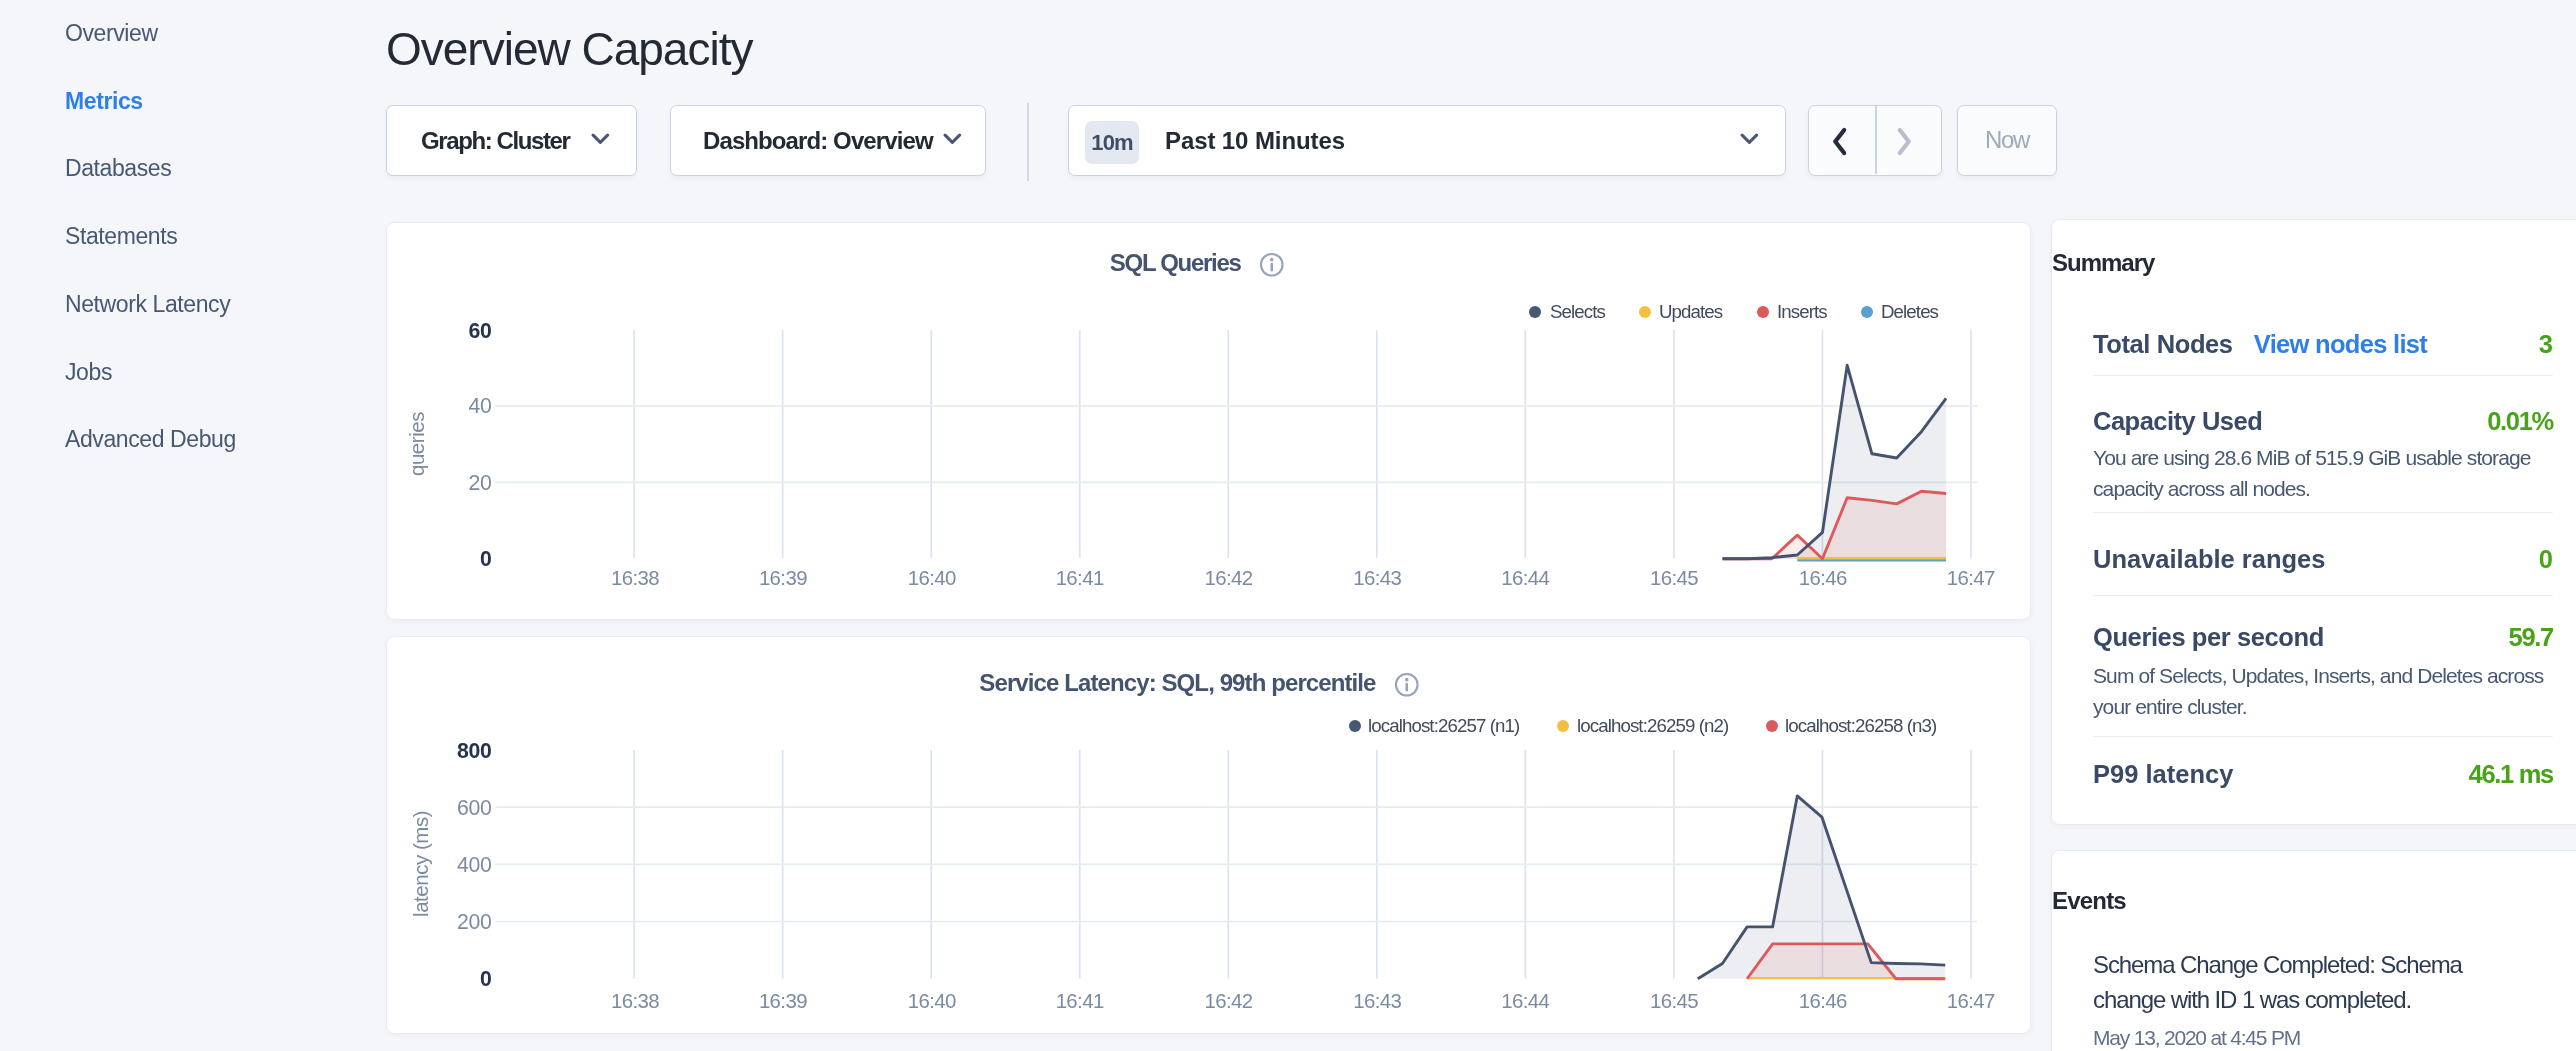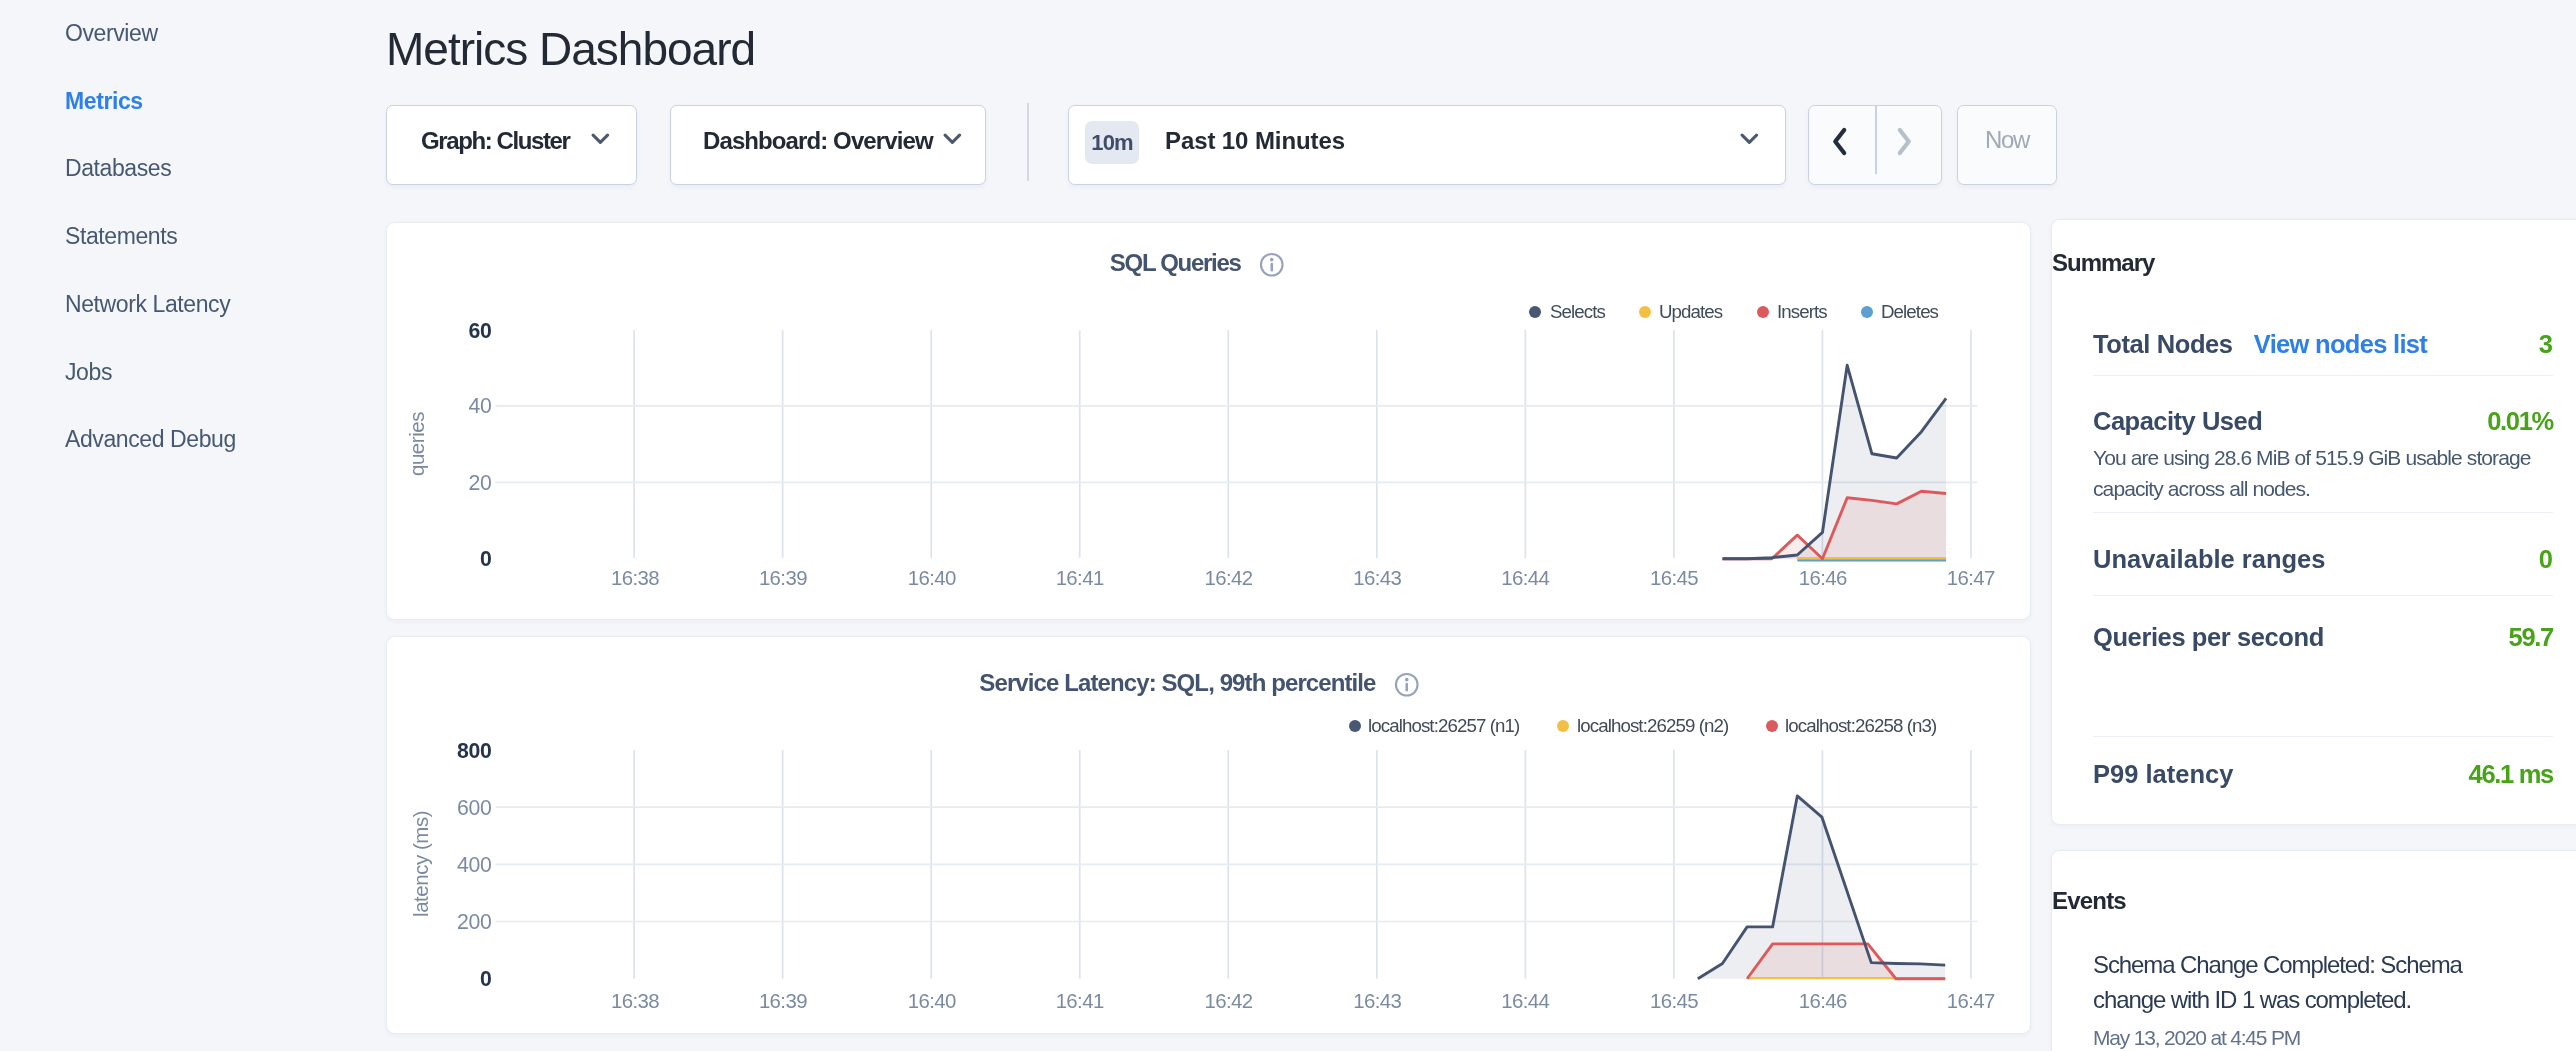--- a/index.html
+++ b/index.html
@@ -1,21 +1,21 @@
 <!DOCTYPE html>
 <html style="font-size:13.6px"><head>
 <meta charset="utf-8">
 <style>
   * { margin:0; padding:0; box-sizing:border-box; }
   html,body { width:2576px; height:1051px; background:#f4f6fa; font-family:"Liberation Sans", sans-serif; overflow:hidden; }
   #page { position:relative; width:2576px; height:1051px;margin-left:42px; }
   .abs { position:absolute; }
   .nav-item { position:absolute; left:23px; font-size:23px; letter-spacing:-0.4px; color:#475872; white-space:nowrap; line-height:23px; }
   .card { position:absolute; background:#fff; border:1.7px solid #e7ebf2; border-radius:8.5px; box-shadow:0 1.7px 4.3px rgba(50,60,90,.04); }
-  .ctl { position:absolute; background:#fff; border:1.7px solid #c9d2e0; border-radius:6.8px; top:105px; height:80px; box-shadow:0 2.6px 4.3px rgba(60,70,100,.05); }
+  .ctl { position:absolute; background:#fff; border:1.7px solid #c9d2e0; border-radius:6.8px; top:105px; height:71px; box-shadow:0 2.6px 4.3px rgba(60,70,100,.05); }
   .ctl-label { position:absolute; font-weight:bold; font-size:24px; color:#242a35; top:23px; line-height:24px; white-space:nowrap; }
   .chart-title { position:absolute; left:0; right:0; top:29px; text-align:center; font-size:24px; line-height:25.5px; font-weight:bold; color:#44546e; letter-spacing:-0.9px; }
   .lg { position:absolute; font-size:18.7px; letter-spacing:-0.9px; color:#414b5a; white-space:nowrap; line-height:18.7px; }
   .dot { position:absolute; width:12px; height:12px; border-radius:50%; }
   .srow-label { position:absolute; left:41px; font-size:25.5px; line-height:25.5px; font-weight:bold; color:#394a66; letter-spacing:-0.4px; white-space:nowrap; }
   .srow-val { position:absolute; right:43px; font-size:25.5px; line-height:25.5px; font-weight:bold; color:#47a317; letter-spacing:-1.3px; white-space:nowrap; }
   .srow-p { position:absolute; left:41px; font-size:21px; letter-spacing:-0.9px; color:#475872; line-height:31px; white-space:nowrap; }
   .sdiv { position:absolute; left:41px; right:43px; height:0; border-top:1.7px solid #eceff4; }
   .panel-h { position:absolute; left:0; right:0; text-align:left; font-size:24px; line-height:24px; font-weight:bold; color:#242a35; letter-spacing:-1px; }
   text { font-family:"Liberation Sans", sans-serif; }
@@ -25,21 +25,21 @@
 <div id="page">
 
   <div class="nav-item" style="top:22px;">Overview</div>
   <div class="nav-item" style="top:90px; color:#2e80e8; font-weight:bold;">Metrics</div>
   <div class="nav-item" style="top:157px;">Databases</div>
   <div class="nav-item" style="top:225px;">Statements</div>
   <div class="nav-item" style="top:293px;">Network Latency</div>
   <div class="nav-item" style="top:361px;">Jobs</div>
   <div class="nav-item" style="top:428px;">Advanced Debug</div>
 
-  <div class="abs" style="left:344px; top:26px; font-size:46px; line-height:46px; letter-spacing:-1px; color:#242a35;">Metrics Dashboard</div>
+  <div class="abs" style="left:344px; top:26px; font-size:46px; line-height:46px; letter-spacing:-1px; color:#242a35;">Overview Capacity</div>
 
   <div class="ctl" style="left:344px; width:251px;">
     <span class="ctl-label" style="left:34px; letter-spacing:-1.4px;">Graph: Cluster</span>
     <svg class="abs" style="left:204px; top:27px;" width="18.7" height="12" viewBox="0 0 22 14">
         <path d="M2.5 2.5 L11 11 L19.5 2.5" fill="none" stroke="#4a5870" stroke-width="3.6" stroke-linecap="round" stroke-linejoin="round"></path>
       </svg>
   </div>
   <div class="ctl" style="left:628px; width:316px;">
     <span class="ctl-label" style="left:32px; letter-spacing:-0.9px;">Dashboard: Overview</span>
     <svg class="abs" style="left:272px; top:27px;" width="18.7" height="12" viewBox="0 0 22 14">
@@ -199,20 +199,21 @@
     <div class="sdiv" style="top:155px;"></div>
     <div class="srow-label" style="top:189px; letter-spacing:-0.5px;">Capacity Used</div>
     <div class="srow-val" style="top:189px;">0.01%</div>
     <div class="srow-p" style="top:222px;">You are using 28.6 MiB of 515.9 GiB usable storage<br>capacity across all nodes.</div>
     <div class="sdiv" style="top:292px;"></div>
     <div class="srow-label" style="top:327px; letter-spacing:0;">Unavailable ranges</div>
     <div class="srow-val" style="top:327px; letter-spacing:0;">0</div>
     <div class="sdiv" style="top:375px;"></div>
     <div class="srow-label" style="top:405px; letter-spacing:-0.4px;">Queries per second</div>
     <div class="srow-val" style="top:405px;">59.7</div>
+    <div class="srow-p" style="top:440px;">Sum of Selects, Updates, Inserts, and Deletes across<br>your entire cluster.</div>
     <div class="sdiv" style="top:516px;"></div>
     <div class="srow-label" style="top:542px; letter-spacing:0;">P99 latency</div>
     <div class="srow-val" style="top:542px;">46.1 ms</div>
   </div>
 
   <div class="card" style="left:2009px; top:850px; width:546px; height:221px;">
     <div class="panel-h" style="top:38px; letter-spacing:-0.8px;">Events</div>
     <div class="abs" style="left:41px; top:96px; font-size:24px; letter-spacing:-1.1px; color:#2c3a52; line-height:35px;">Schema Change Completed: Schema<br>change with ID 1 was completed.</div>
     <div class="abs" style="left:41px; top:175px; font-size:21px; letter-spacing:-1.2px; color:#61708c;">May 13, 2020 at 4:45 PM</div>
   </div>

